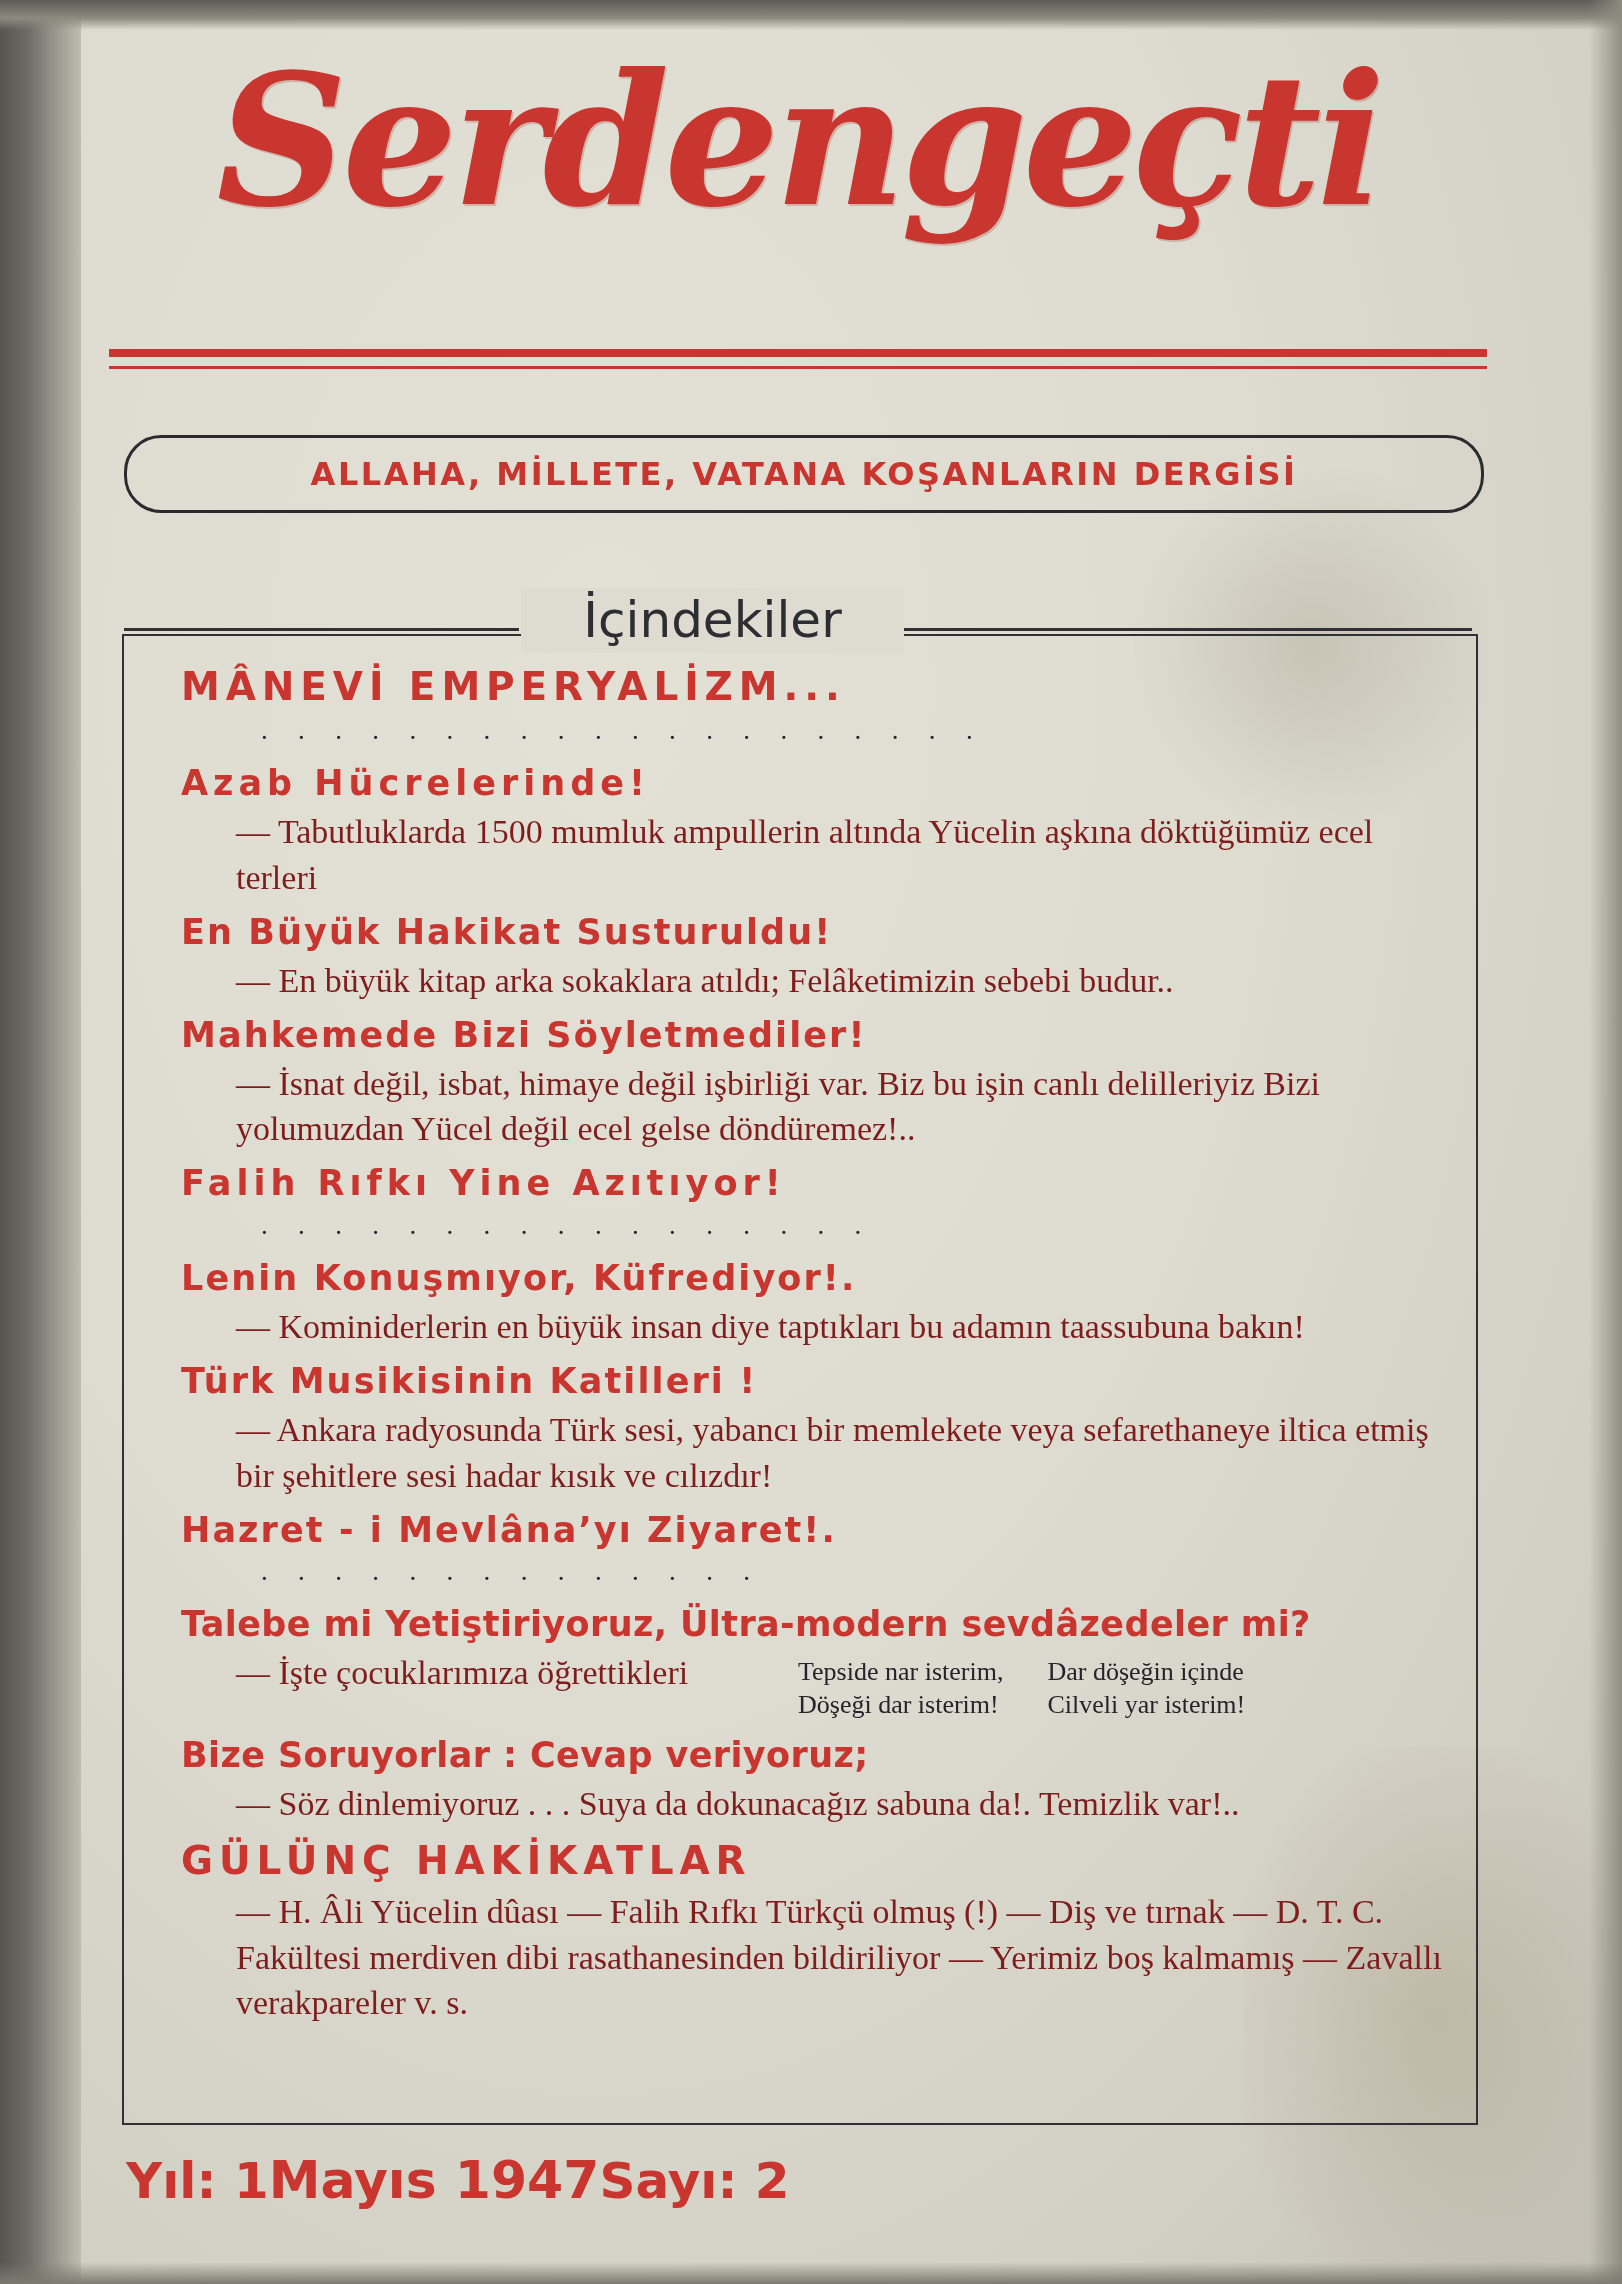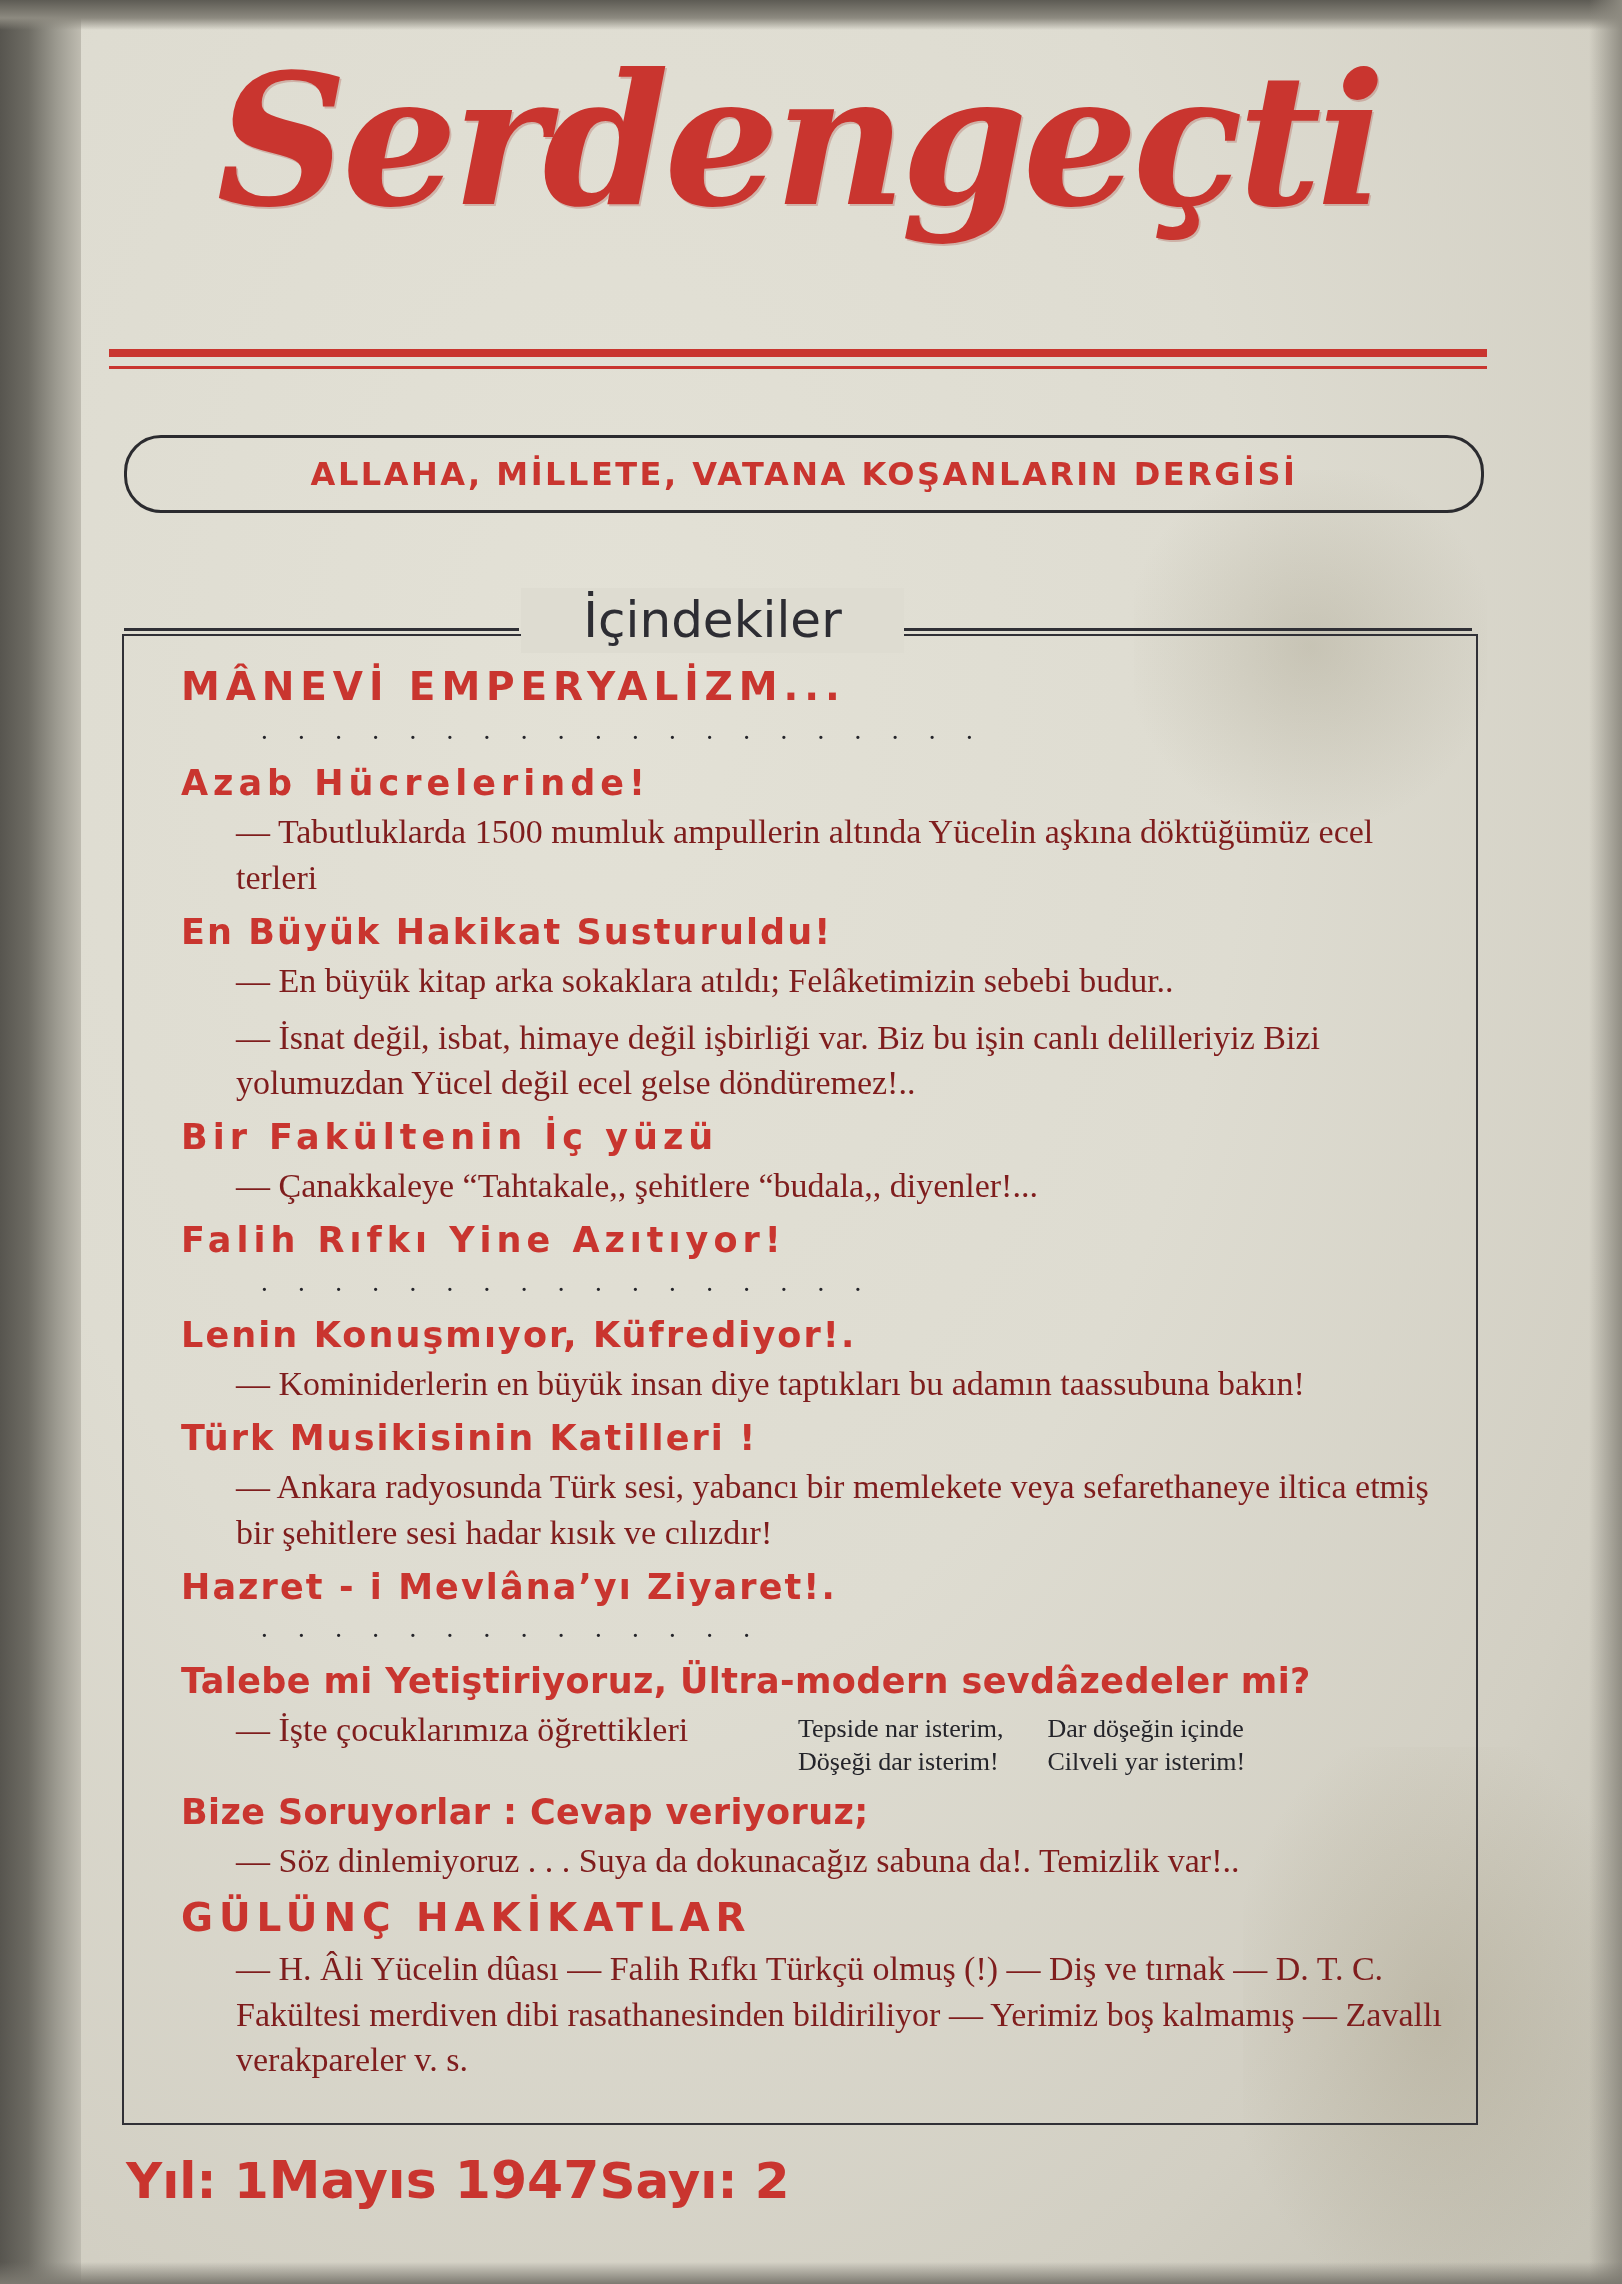--- a/index.html
+++ b/index.html
@@ -248,27 +248,24 @@
       <div class="headline wide">Azab Hücrelerinde!</div>
       <div class="desc">— Tabutluklarda 1500 mumluk ampullerin altında Yücelin aşkına döktüğümüz ecel terleri</div>
     </div>
 
     <div class="entry">
       <div class="headline">En Büyük Hakikat Susturuldu!</div>
       <div class="desc">— En büyük kitap arka sokaklara atıldı; Felâketimizin sebebi budur..</div>
     </div>
 
     <div class="entry">
+      <div class="headline">Mahkemede Bizi Söyletmediler!</div>
       <div class="desc">— İsnat değil, isbat, himaye değil işbirliği var. Biz bu işin canlı delilleriyiz Bizi yolumuzdan Yücel değil ecel gelse döndüremez!..</div>
     </div>
 
-    <div class="entry">
-      <div class="headline wide">Bir Fakültenin İç yüzü</div>
-      <div class="desc">— Çanakkaleye “Tahtakale,, şehitlere “budala,, diyenler!...</div>
-    </div>
 
     <div class="entry">
       <div class="headline wide">Falih Rıfkı Yine Azıtıyor!</div>
       <div class="dots">. . . . . . . . . . . . . . . . .</div>
     </div>
 
     <div class="entry">
       <div class="headline">Lenin Konuşmıyor, Küfrediyor!.</div>
       <div class="desc">— Kominiderlerin en büyük insan diye taptıkları bu adamın taassubuna bakın!</div>
     </div>

